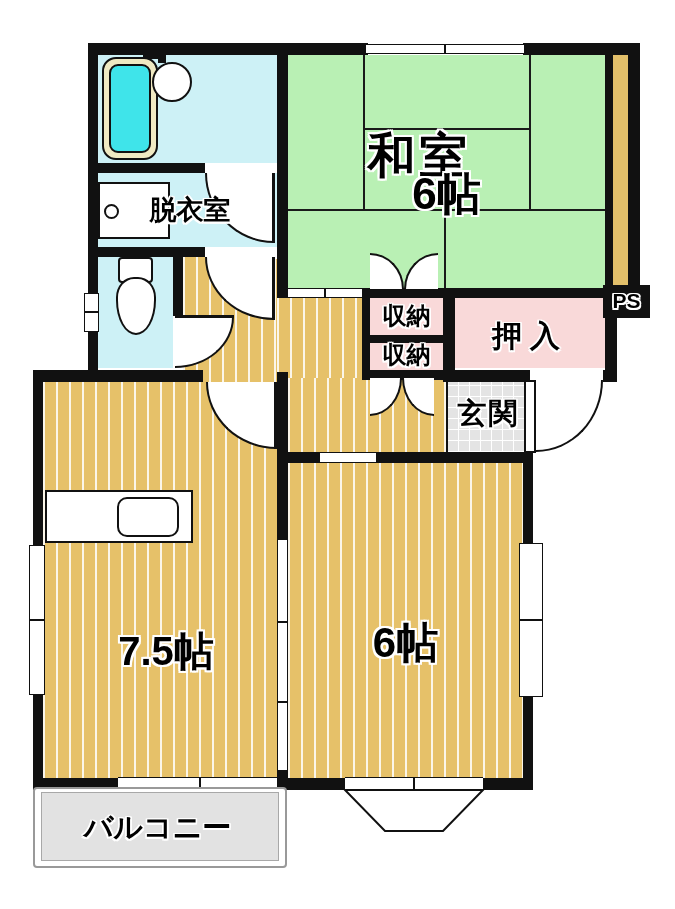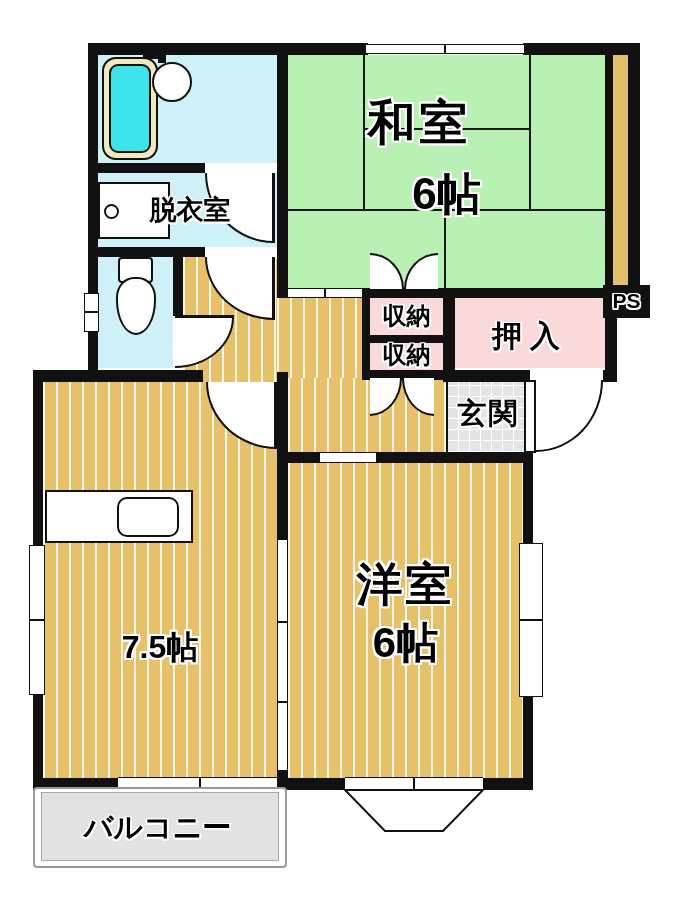--- a/index.html
+++ b/index.html
@@ -153,25 +153,24 @@
   </svg>
 
   <div class="abs" style="left:33px;top:787px;width:254px;height:81px;border:2px solid #999;border-radius:4px;background:#fff;box-sizing:border-box;">
     <div class="abs" style="left:6px;top:3px;right:6px;bottom:5px;background:#e2e2e2;border:1px solid #a8a8a8;"></div>
   </div>
 
   <div class="ps-box" style="left:603px;top:285px;width:47px;height:33px;">
     <span class="lbl lbl-sm" style="position:static;font-size:21px;">PS</span>
   </div>
 
-  <div class="lbl" style="left:288px;top:97px;width:263px;font-size:48px;letter-spacing:4px;">和室</div>
+  <div class="lbl" style="left:288px;top:130px;width:263px;font-size:48px;letter-spacing:4px;">和室</div>
   <div class="lbl" style="left:288px;top:170px;width:317px;font-size:44px;">6帖</div>
-  <div class="lbl" style="left:288px;top:560px;width:235px;font-size:46px;letter-spacing:3px;">洋室</div>
   <div class="lbl" style="left:288px;top:620px;width:235px;font-size:42px;">6帖</div>
-  <div class="lbl" style="left:43px;top:630px;width:234px;font-size:32px;">7.5帖</div>
+  <div class="lbl" style="left:49px;top:630px;width:234px;font-size:40px;">7.5帖</div>
   <div class="lbl lbl-sm" style="left:455px;top:320px;width:150px;font-size:30px;letter-spacing:8px;">押入</div>
   <div class="lbl lbl-sm" style="left:115px;top:196px;width:150px;font-size:27px;">脱衣室</div>
   <div class="lbl lbl-sm" style="left:362px;top:303px;width:89px;font-size:24px;">収納</div>
   <div class="lbl lbl-sm" style="left:362px;top:342px;width:89px;font-size:24px;">収納</div>
   <div class="lbl lbl-sm" style="left:45px;top:812px;width:225px;font-size:29px;">バルコニー</div>
   <div class="lbl lbl-sm" style="left:441px;top:398px;width:95px;font-size:29px;letter-spacing:2px;">玄関</div>
 
 </div>
 
 </body></html>

